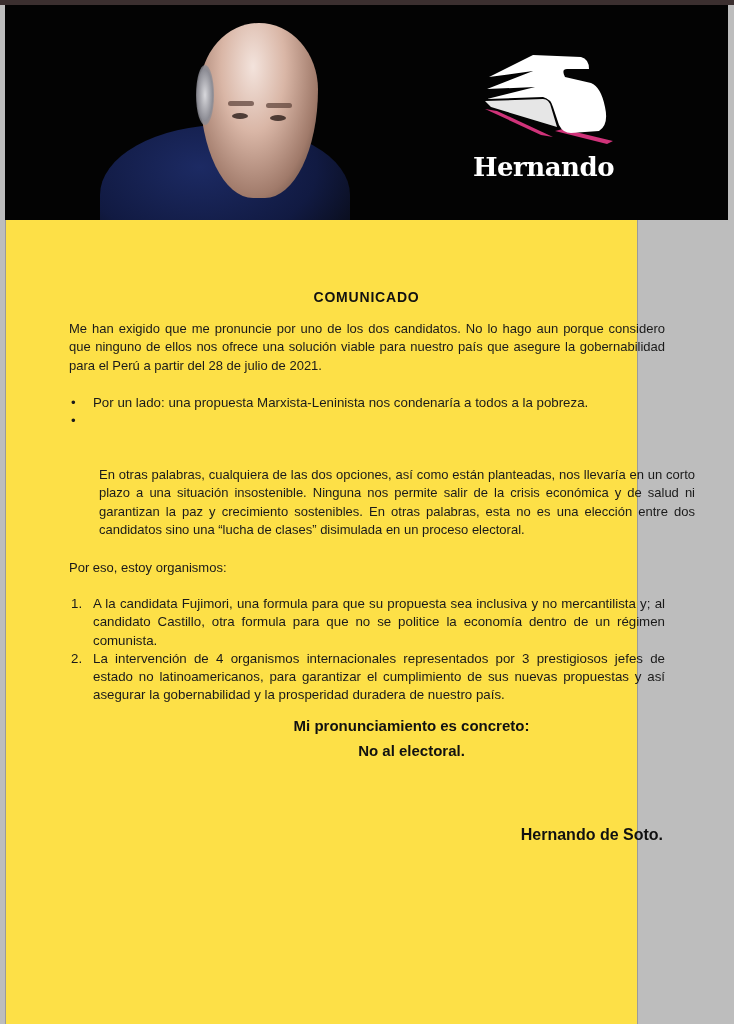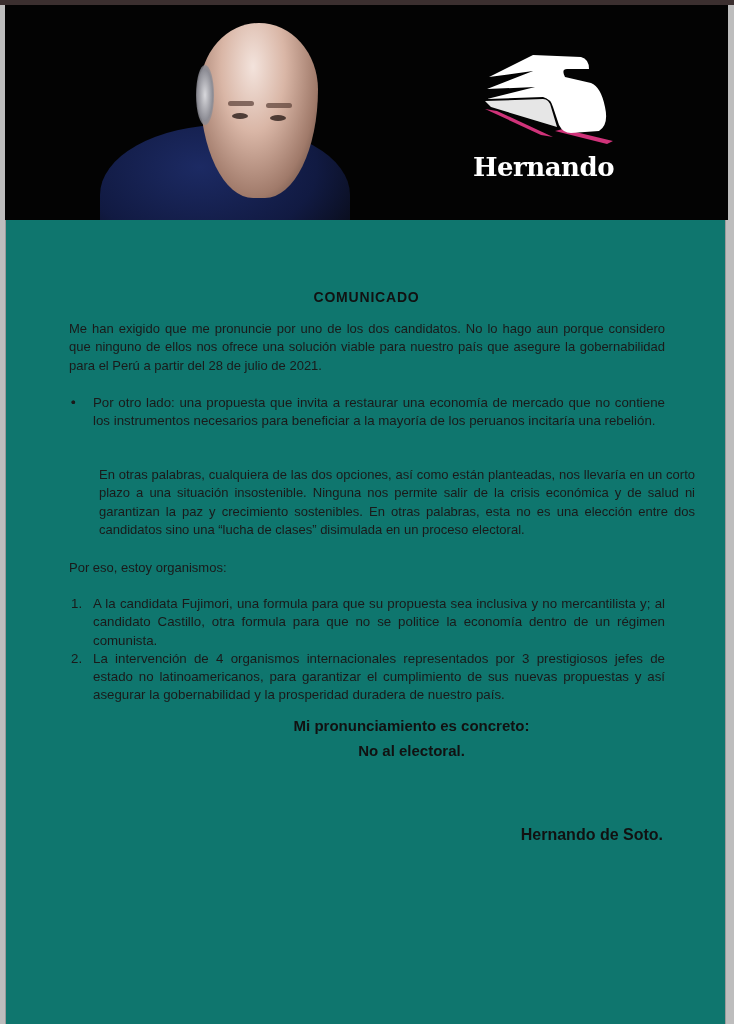--- a/index.html
+++ b/index.html
@@ -7,22 +7,22 @@
       width: 734px; height: 1024px; overflow: hidden;
       background: #bdbdbd;
       font-family: "Liberation Sans", sans-serif;
       position: relative;
     }
     .top-strip {
       position: absolute; left: 0; top: 0; width: 734px; height: 5px;
       background: #3b2f2f;
     }
     .page {
-      position: absolute; left: 5px; top: 5px; width: 721px; height: 1019px;
-      background: #0f766e;
+      position: absolute; left: 5px; top: 5px; width: 633px; height: 1019px;
+      background: #fde047;
       box-shadow: inset 1px 0 0 #9a9a9a, inset -1px 0 0 #9a9a9a;
     }
     .banner {
       position: absolute; left: 0; top: 0; width: 723px; height: 215px;
       background: #030303; overflow: hidden;
     }
     
     .portrait { position: absolute; left: 95px; top: 0; width: 260px; height: 215px; }
     .shirt {
       position: absolute; left: 0; top: 120px; width: 250px; height: 140px;
@@ -111,24 +111,24 @@
   <div class="doc">
     <div class="title">COMUNICADO</div>
 
     <div class="para" style="top:100px;">
       <p>Me han exigido que me pronuncie por uno de los dos candidatos.  No lo hago aun porque considero que ninguno de ellos nos ofrece una solución viable para nuestro país que asegure la gobernabilidad para el Perú a partir del 28 de julio de 2021.</p>
     </div>
 
     <ul class="list" style="top:174px;">
       <li>
         <span class="marker">•</span>
+        <span>Por un lado: una propuesta Marxista-Leninista nos condenaría a todos a la pobreza.</span>
       </li>
       <li>
         <span class="marker">•</span>
-        <span>Por otro lado: una propuesta que invita a restaurar una economía de mercado que no contiene los instrumentos necesarios para beneficiar a la mayoría de los peruanos incitaría una rebelión.</span>
       </li>
     </ul>
 
     <div class="para" style="top:246px;margin-left:30px;">
       <p>En otras palabras, cualquiera de las dos opciones, así como están planteadas, nos llevaría en un corto plazo a una situación insostenible.  Ninguna nos permite salir de la crisis económica y de salud ni garantizan la paz y crecimiento sostenibles. En otras palabras, esta no es una elección entre dos candidatos sino una “lucha de clases” disimulada en un proceso electoral.</p>
     </div>
 
     <div class="para" style="top:339px;">
       <p>Por eso, estoy organismos:</p>
     </div>

